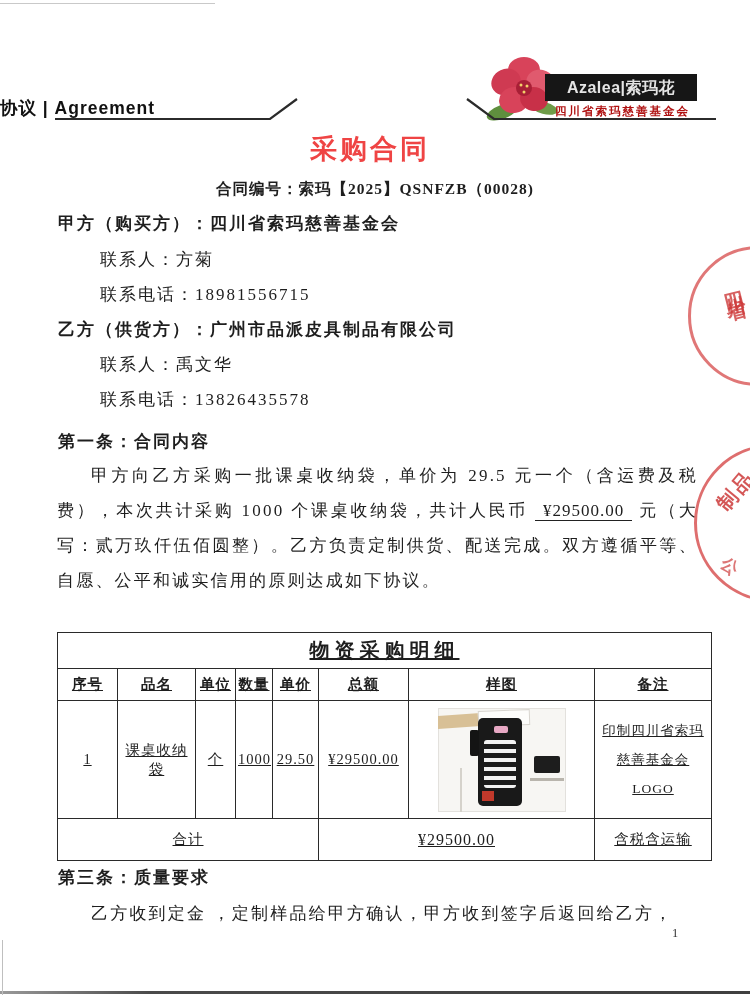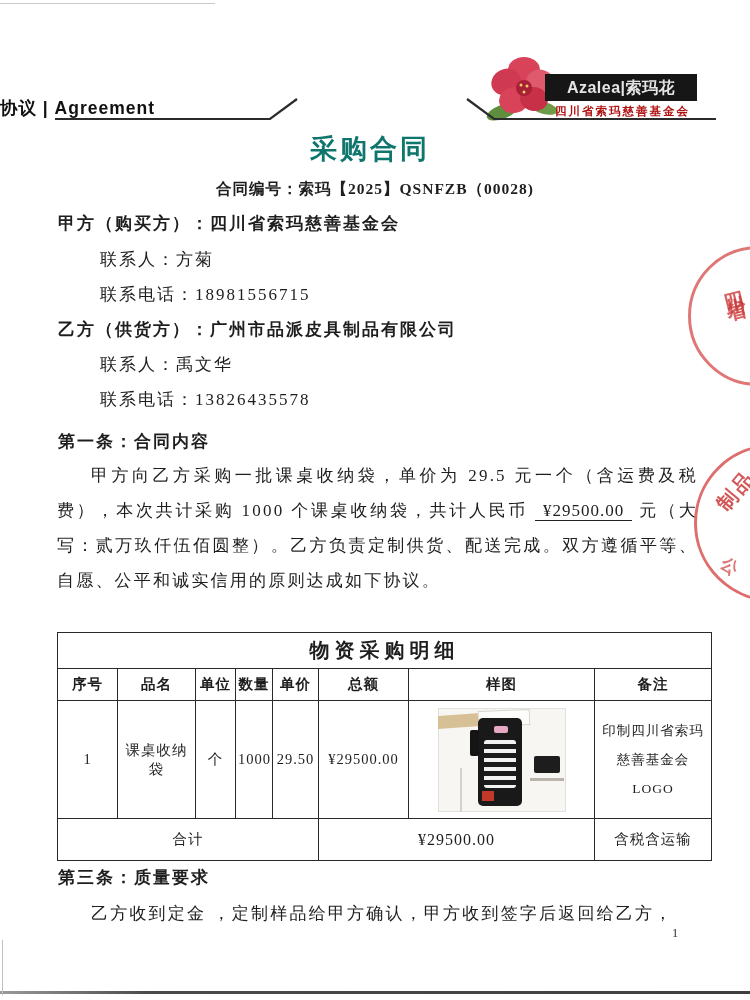--- a/index.html
+++ b/index.html
@@ -22,37 +22,37 @@
   .logo-org { position:absolute; left:55px; top:56px; width:195px; text-align:center;
               color:#b01212; font-size:11.5px; font-weight:bold; letter-spacing:2px; }
 
   
   .banner-line { position:absolute; left:0; top:90px; }
   .banner-label { position:absolute; left:0; top:96px; width:750px; text-align:left;
                   font-family:"Liberation Sans",sans-serif; font-weight:bold; font-size:17.5px;
                   color:#111; letter-spacing:1px; }
 
   .doc-title { position:absolute; left:0; top:131px; width:740px; text-align:center;
-               font-size:27px; font-weight:bold; letter-spacing:3px; color:#0f766e; }
+               font-size:27px; font-weight:bold; letter-spacing:3px; color:#ef4444; }
   .contract-no { position:absolute; left:0; top:179px; width:750px; text-align:center;
                  font-size:15.5px; font-weight:600; letter-spacing:1px; }
 
   .line { position:absolute; left:58px; width:640px; font-size:17px; letter-spacing:2px; }
   .bold { font-weight:bold; }
   .indent1 { left:100px; }
 
   .para { position:absolute; left:57px; width:641px; font-size:17px; letter-spacing:2.2px;
           line-height:35px; text-align:justify; text-indent:2em; }
   .uline { border-bottom:1.5px solid #222; padding:0 8px; letter-spacing:1px; }
 
   
   .tbl-wrap { position:absolute; left:57px; top:632px; width:654px; }
   table { width:100%; border-collapse:collapse; table-layout:fixed; }
   td { border:1.5px solid #2a2a2a; text-align:center; vertical-align:middle;
-       font-size:14.5px; letter-spacing:1px; padding:2px; }
+       font-size:14.5px; letter-spacing:1px; padding:2px;text-decoration:underline; }
   .tbl-title { font-size:20px; font-weight:600; letter-spacing:5px; height:36px; }
   .tbl-head td { height:32px; font-weight:600; }
   .tbl-data td { height:118px; }
   .tbl-foot td { height:42px; }
   .remark-cell { font-size:13.5px; line-height:29px; letter-spacing:1px; padding:0 6px; }
 
   
   .photo { position:relative; width:128px; height:104px; margin:0 auto; background:#f7f6f3;
            box-shadow:0 0 0 1px #e3e1dd inset; overflow:hidden; }
   .photo .desk { position:absolute; left:-6px; top:6px; width:70px; height:13px;

